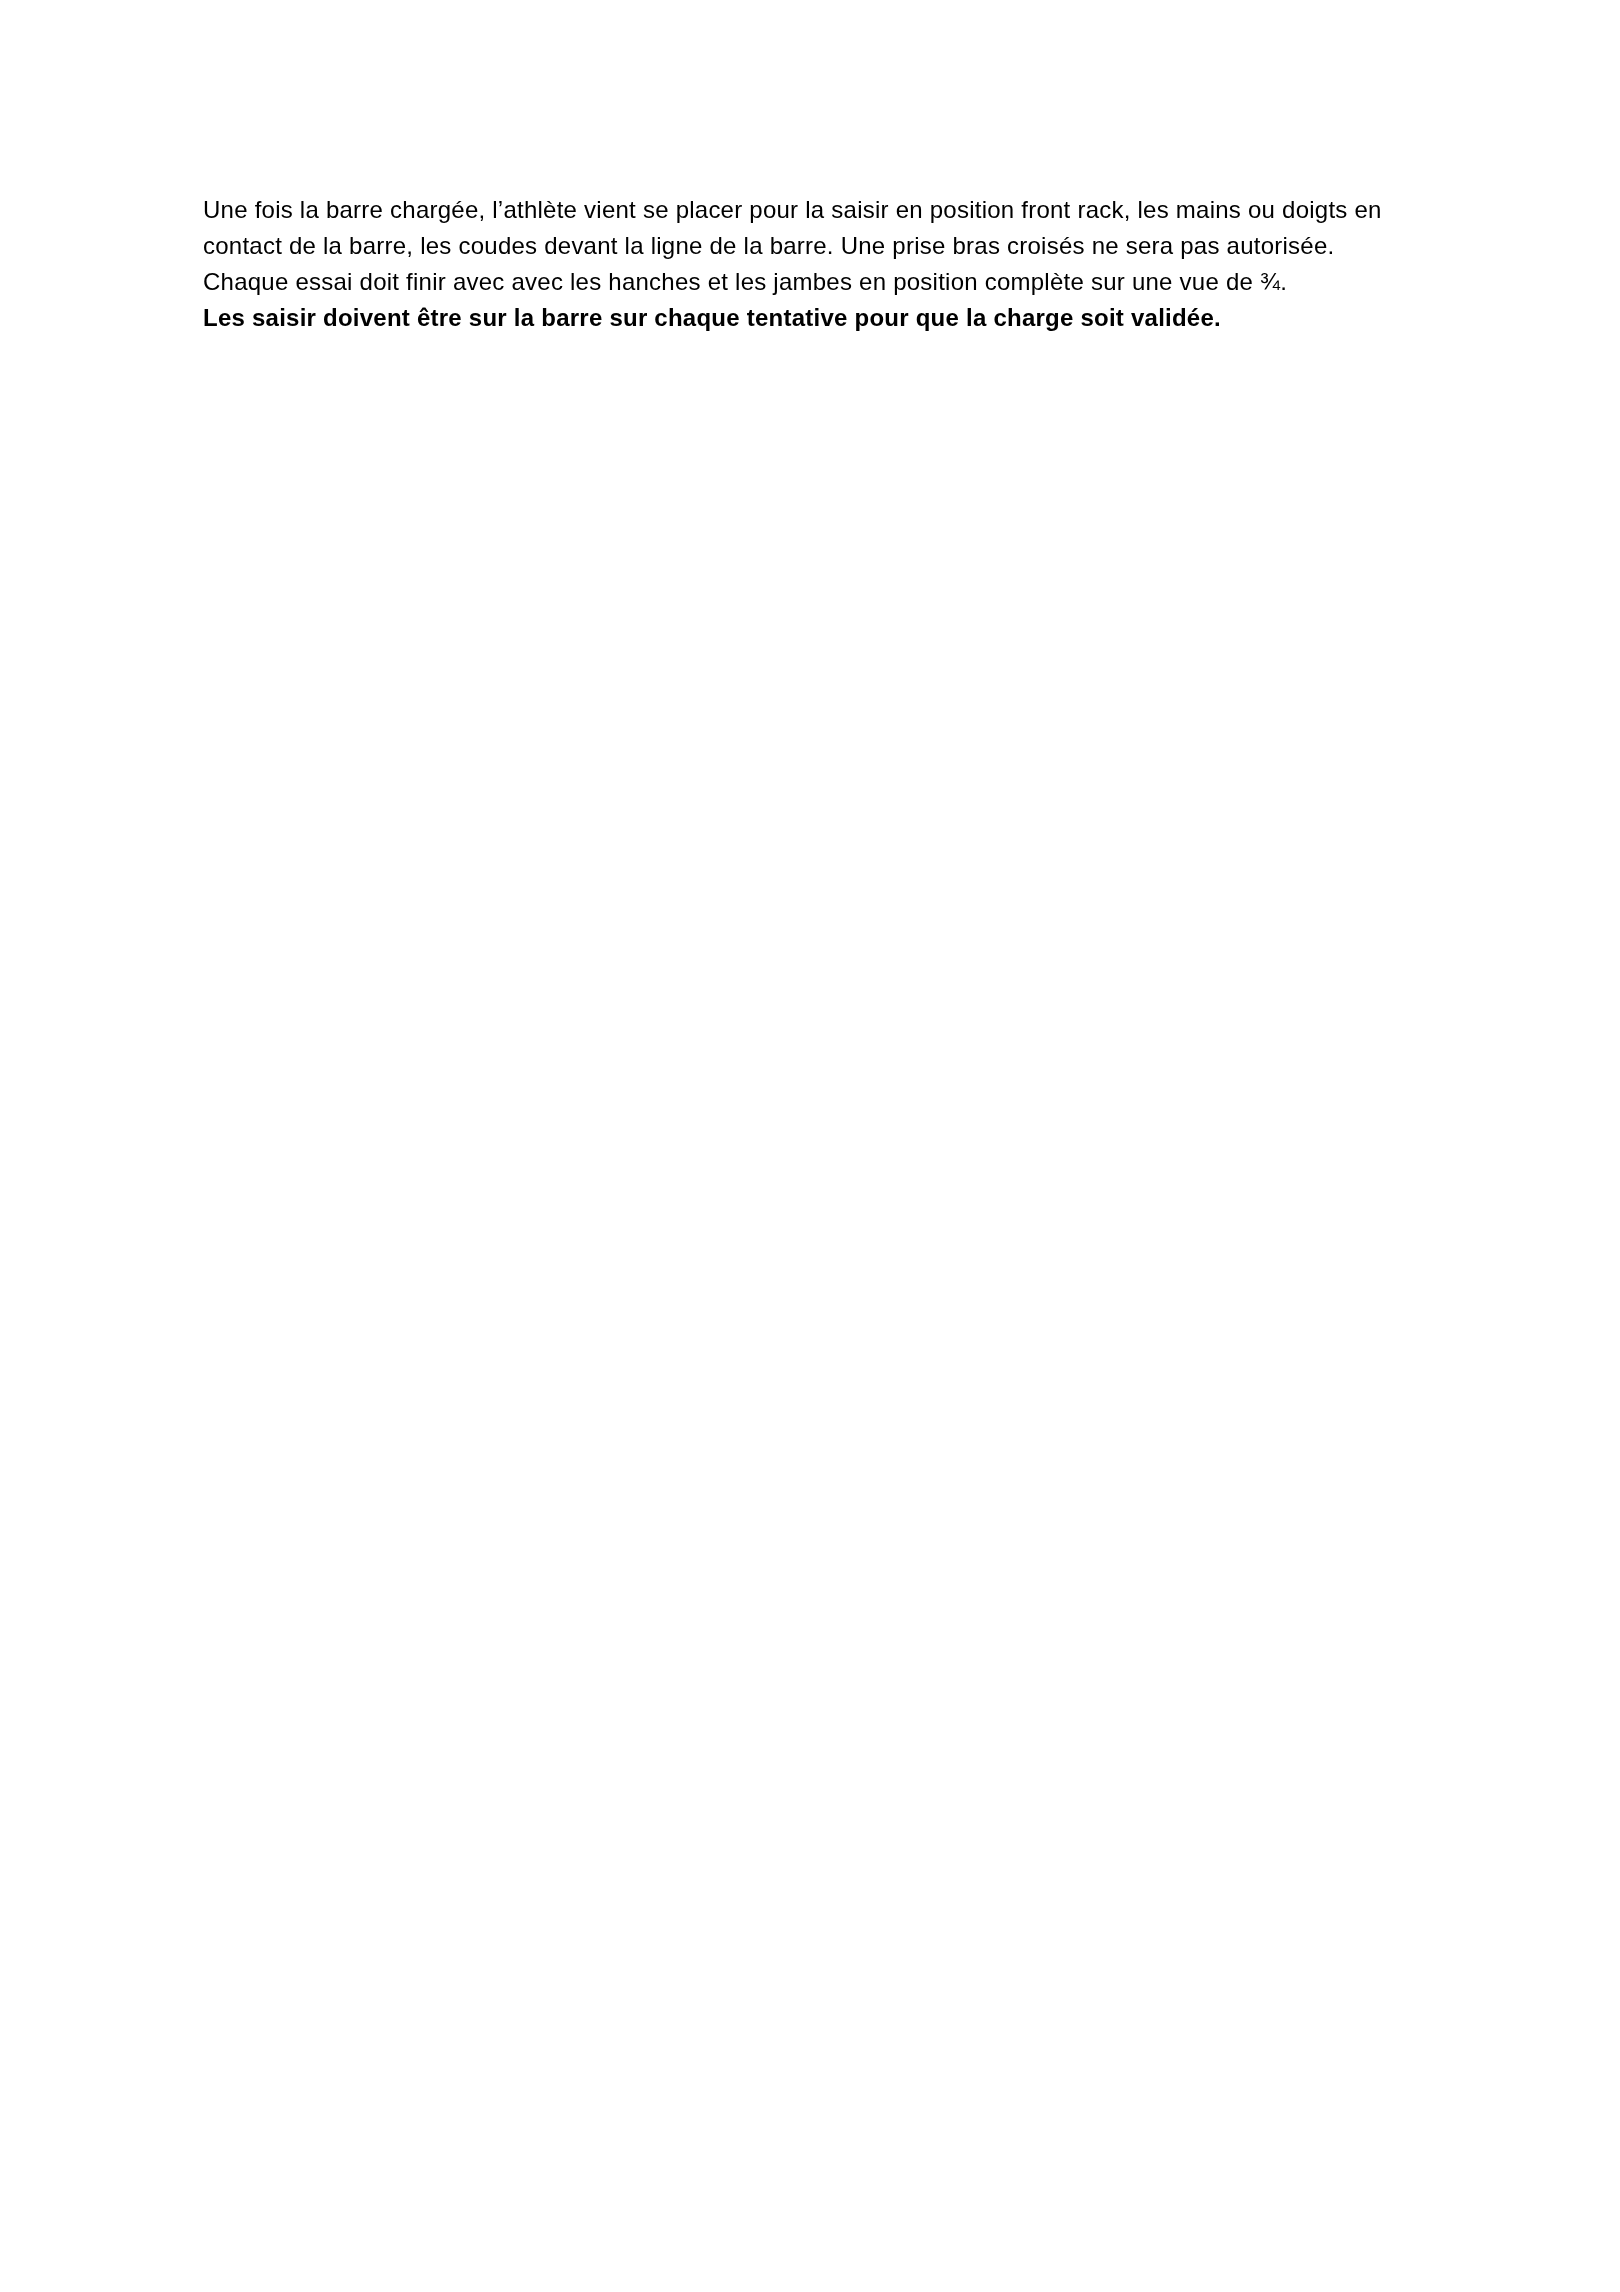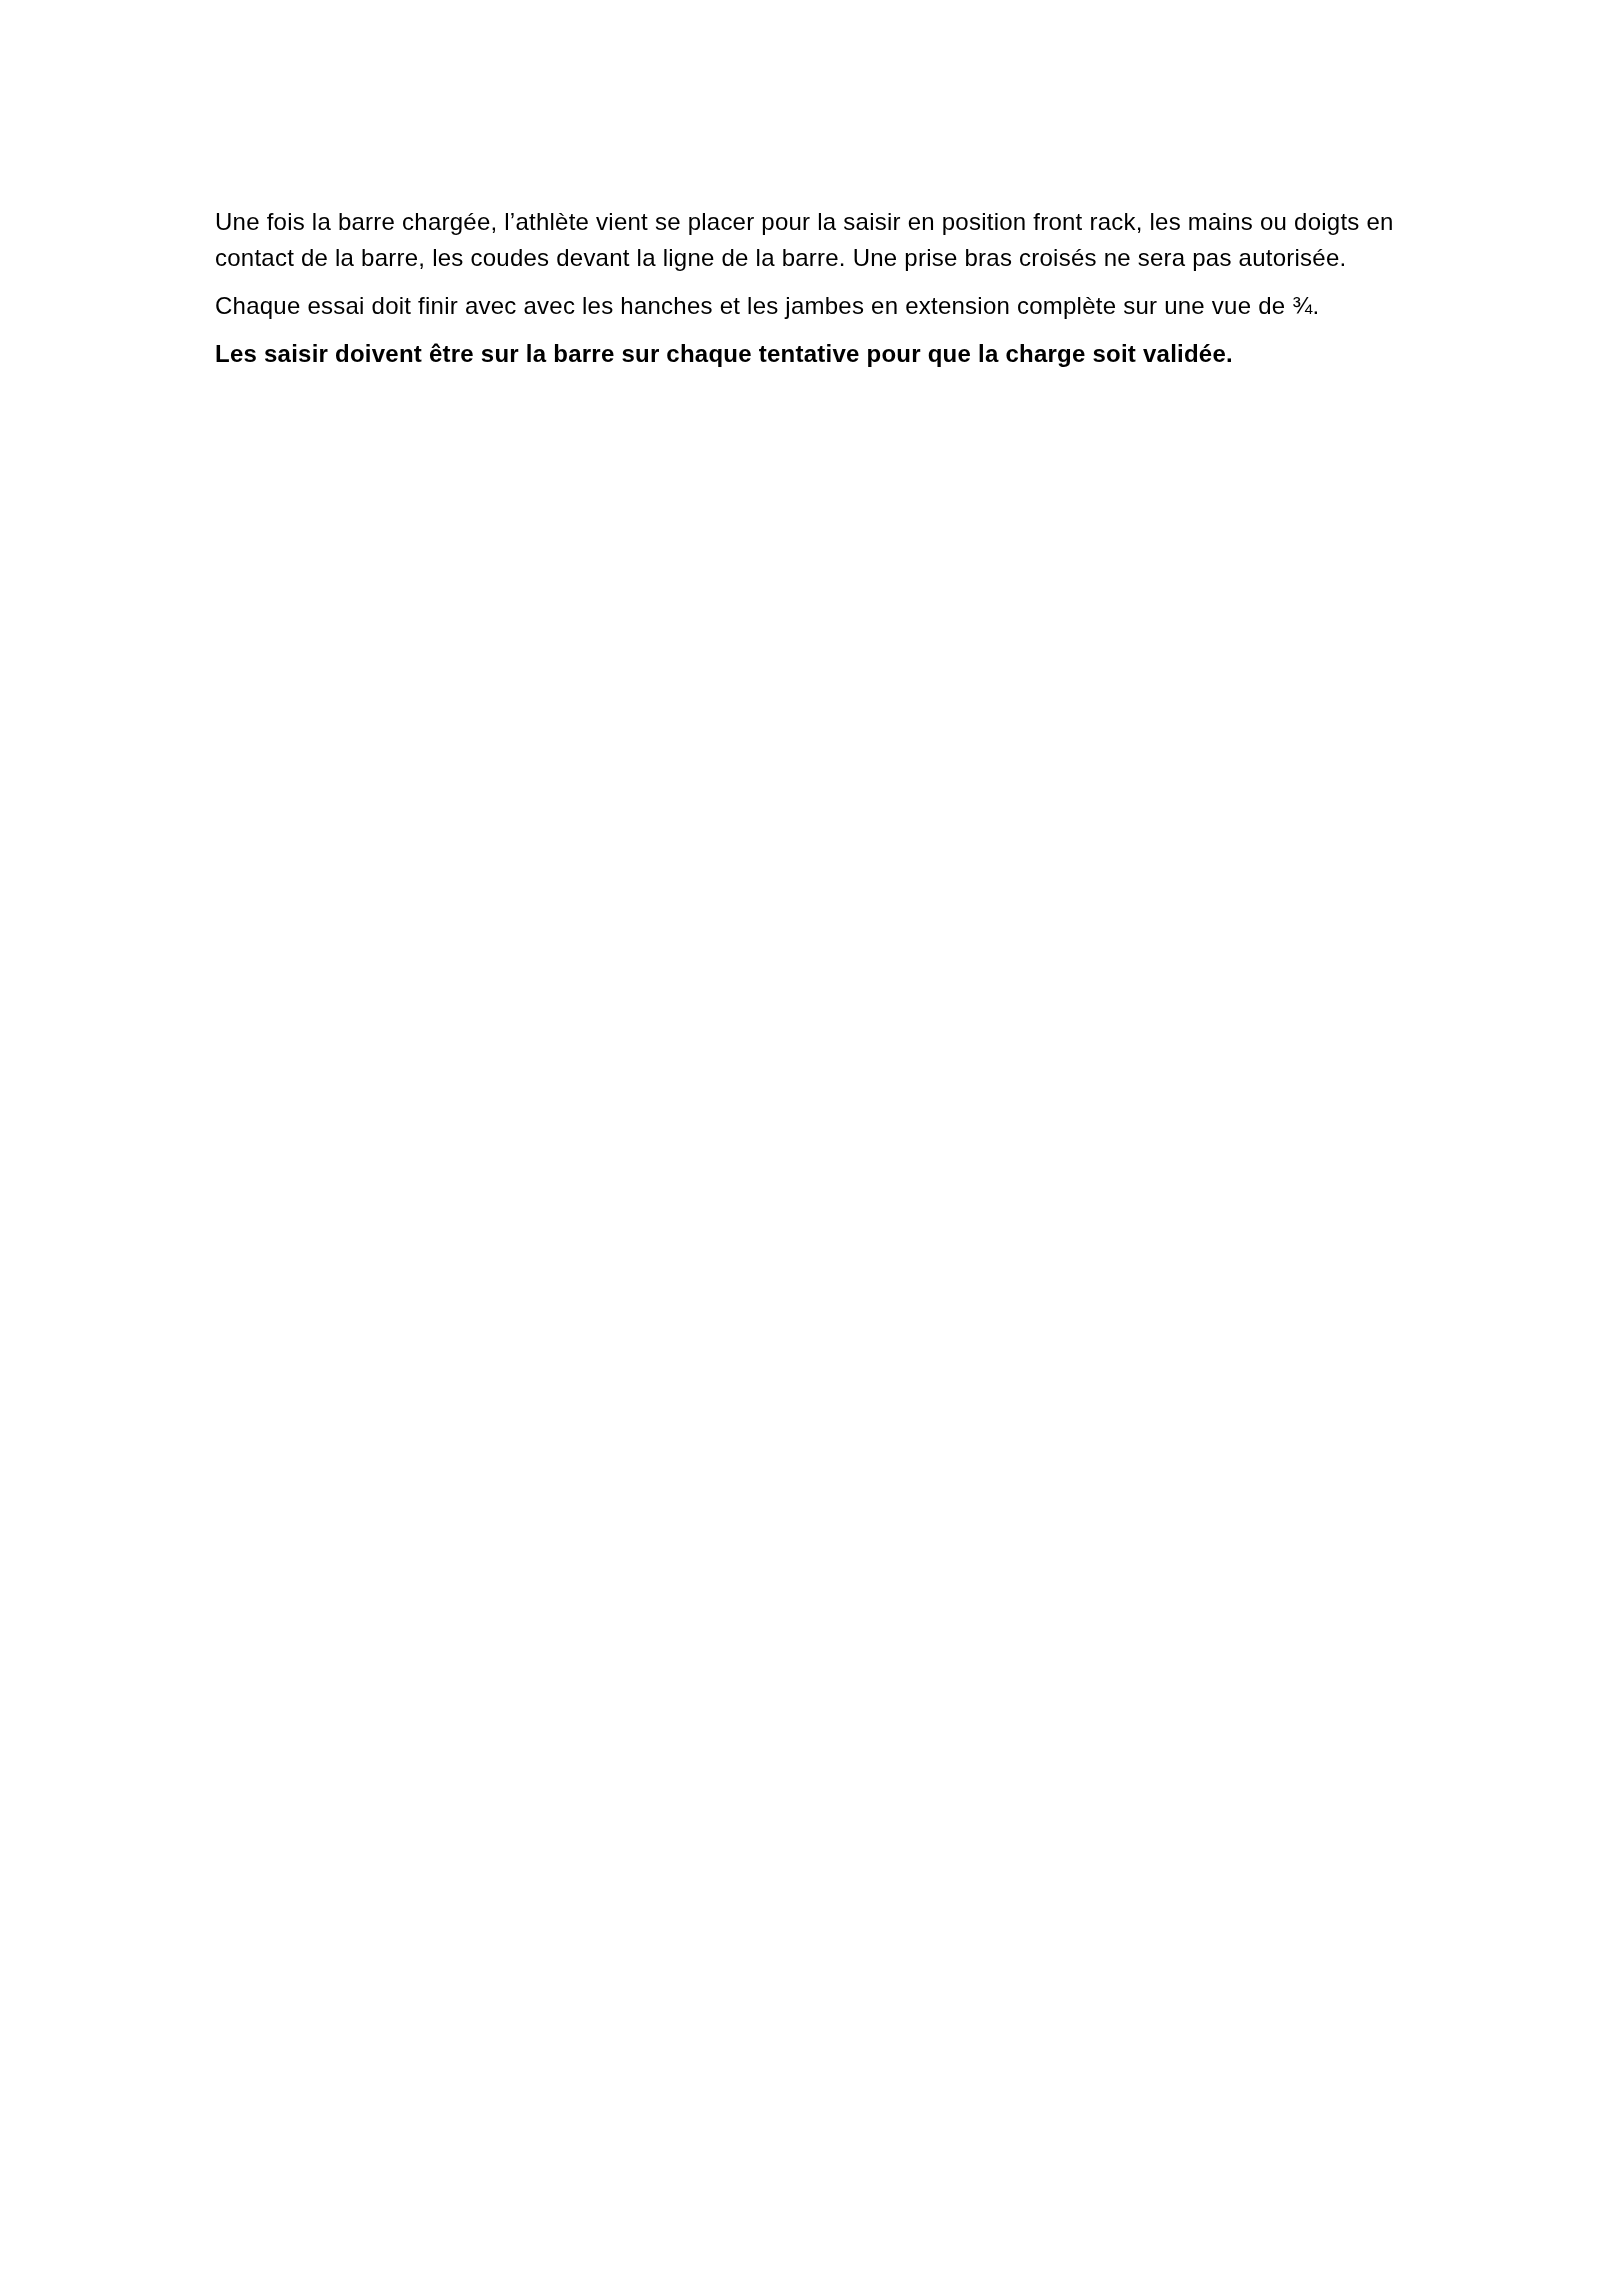--- a/index.html
+++ b/index.html
@@ -25,30 +25,30 @@
     position: absolute;
     left: 203px;
     top: 192px;
     width: 1215px;
   }
   .para {
     font-size: 24px;
     line-height: 36px;
     letter-spacing: 0.01em;
     color: #000000;
-    margin: 12px;
+    margin: 0;
     text-align: left;
   }
   .para.bold {
     font-weight: bold;
   }
 </style>
 </head>
 <body>
 
 <div class="page">
   <div class="text-block">
     <p class="para">Une fois la barre chargée, l’athlète vient se placer pour la saisir en position front rack, les mains ou doigts en contact de la barre, les coudes devant la ligne de la barre. Une prise bras croisés ne sera pas autorisée.</p>
-    <p class="para">Chaque essai doit finir avec avec les hanches et les jambes en extension complète sur une vue de ¾.</p>
+    <p class="para">Chaque essai doit finir avec avec les hanches et les jambes en position complète sur une vue de ¾.</p>
     <p class="para bold">Les saisir doivent être sur la barre sur chaque tentative pour que la charge soit validée.</p>
   </div>
 </div>
 
 
 </body></html>

